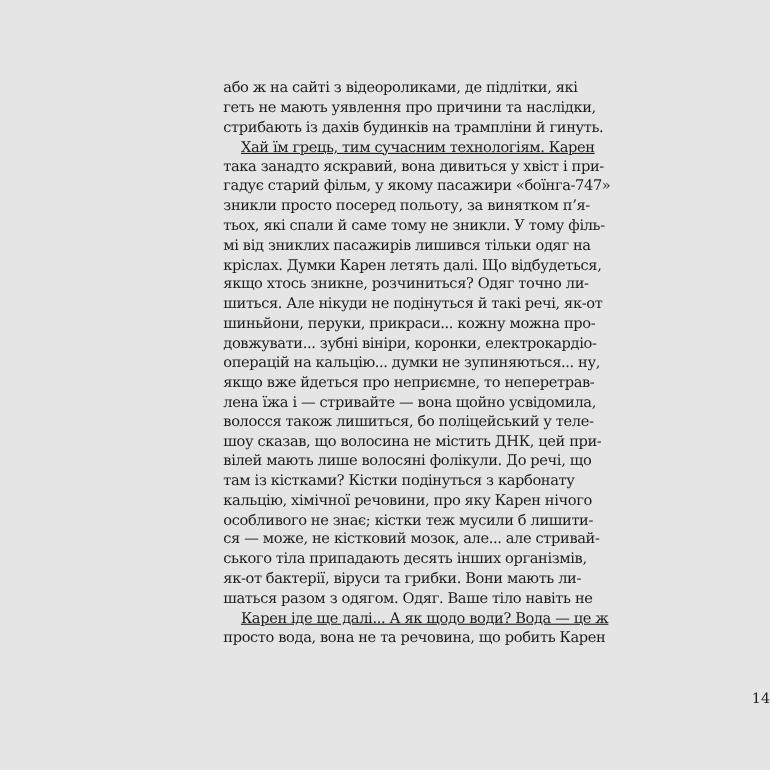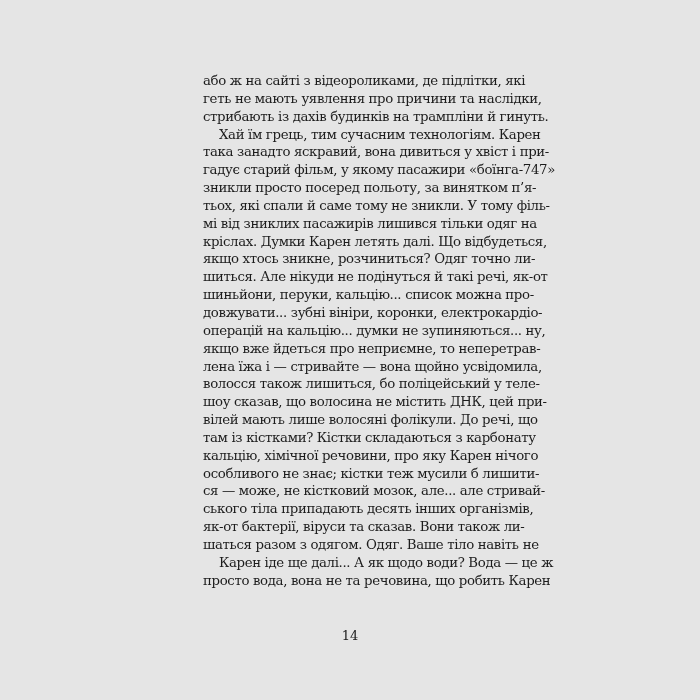--- a/index.html
+++ b/index.html
@@ -38,27 +38,28 @@
       text-align-last: justify;
       height: 17.85px;
       overflow: visible;
       letter-spacing: -0.35px;
     }
     .line.last {
       text-align-last: left;
     }
     .line.indent {
       padding-left: 16px;
+      text-decoration: underline;
     }
     .page-number {
       position: absolute;
       left: 0;
       width: 700px;
       top: 628px;
-      text-align: center;
+      text-align: right;
       font-family: "DejaVu Serif", "Liberation Serif", serif;
       font-size: 13px;
       color: #1c1c1c;
     }
   </style>
 </head>
 <body>
 
 <div class="page">
   <div class="text-block">
@@ -72,34 +73,34 @@
     <div>
       <span class="line indent">Хай їм грець, тим сучасним технологіям. Карен</span>
       <span class="line">така занадто яскравий, вона дивиться у хвіст і при-</span>
       <span class="line">гадує старий фільм, у якому пасажири «боїнга-747»</span>
       <span class="line">зникли просто посеред польоту, за винятком п’я-</span>
       <span class="line">тьох, які спали й саме тому не зникли. У тому філь-</span>
       <span class="line">мі від зниклих пасажирів лишився тільки одяг на</span>
       <span class="line">кріслах. Думки Карен летять далі. Що відбудеться,</span>
       <span class="line">якщо хтось зникне, розчиниться? Одяг точно ли-</span>
       <span class="line">шиться. Але нікуди не подінуться й такі речі, як-от</span>
-      <span class="line">шиньйони, перуки, кальцію... список можна про-</span>
+      <span class="line">шиньйони, перуки, прикраси... кожну можна про-</span>
       <span class="line">довжувати... зубні вініри, коронки, електрокардіо-</span>
       <span class="line">операцій на кальцію... думки не зупиняються... ну,</span>
       <span class="line">якщо вже йдеться про неприємне, то неперетрав-</span>
       <span class="line">лена їжа і — стривайте — вона щойно усвідомила,</span>
       <span class="line">волосся також лишиться, бо поліцейський у теле-</span>
       <span class="line">шоу сказав, що волосина не містить ДНК, цей при-</span>
       <span class="line">вілей мають лише волосяні фолікули. До речі, що</span>
-      <span class="line">там із кістками? Кістки складаються з карбонату</span>
+      <span class="line">там із кістками? Кістки подінуться з карбонату</span>
       <span class="line">кальцію, хімічної речовини, про яку Карен нічого</span>
       <span class="line">особливого не знає; кістки теж мусили б лишити-</span>
       <span class="line">ся — може, не кістковий мозок, але... але стривай-</span>
       <span class="line">ського тіла припадають десять інших організмів,</span>
-      <span class="line">як-от бактерії, віруси та сказав. Вони також ли-</span>
+      <span class="line">як-от бактерії, віруси та грибки. Вони мають ли-</span>
       <span class="line">шаться разом з одягом. Одяг. Ваше тіло навіть не</span>
     </div>
 
     <div>
       <span class="line indent">Карен іде ще далі... А як щодо води? Вода — це ж</span>
       <span class="line">просто вода, вона не та речовина, що робить Карен</span>
     </div>
   </div>
 
   <div class="page-number">14</div>

